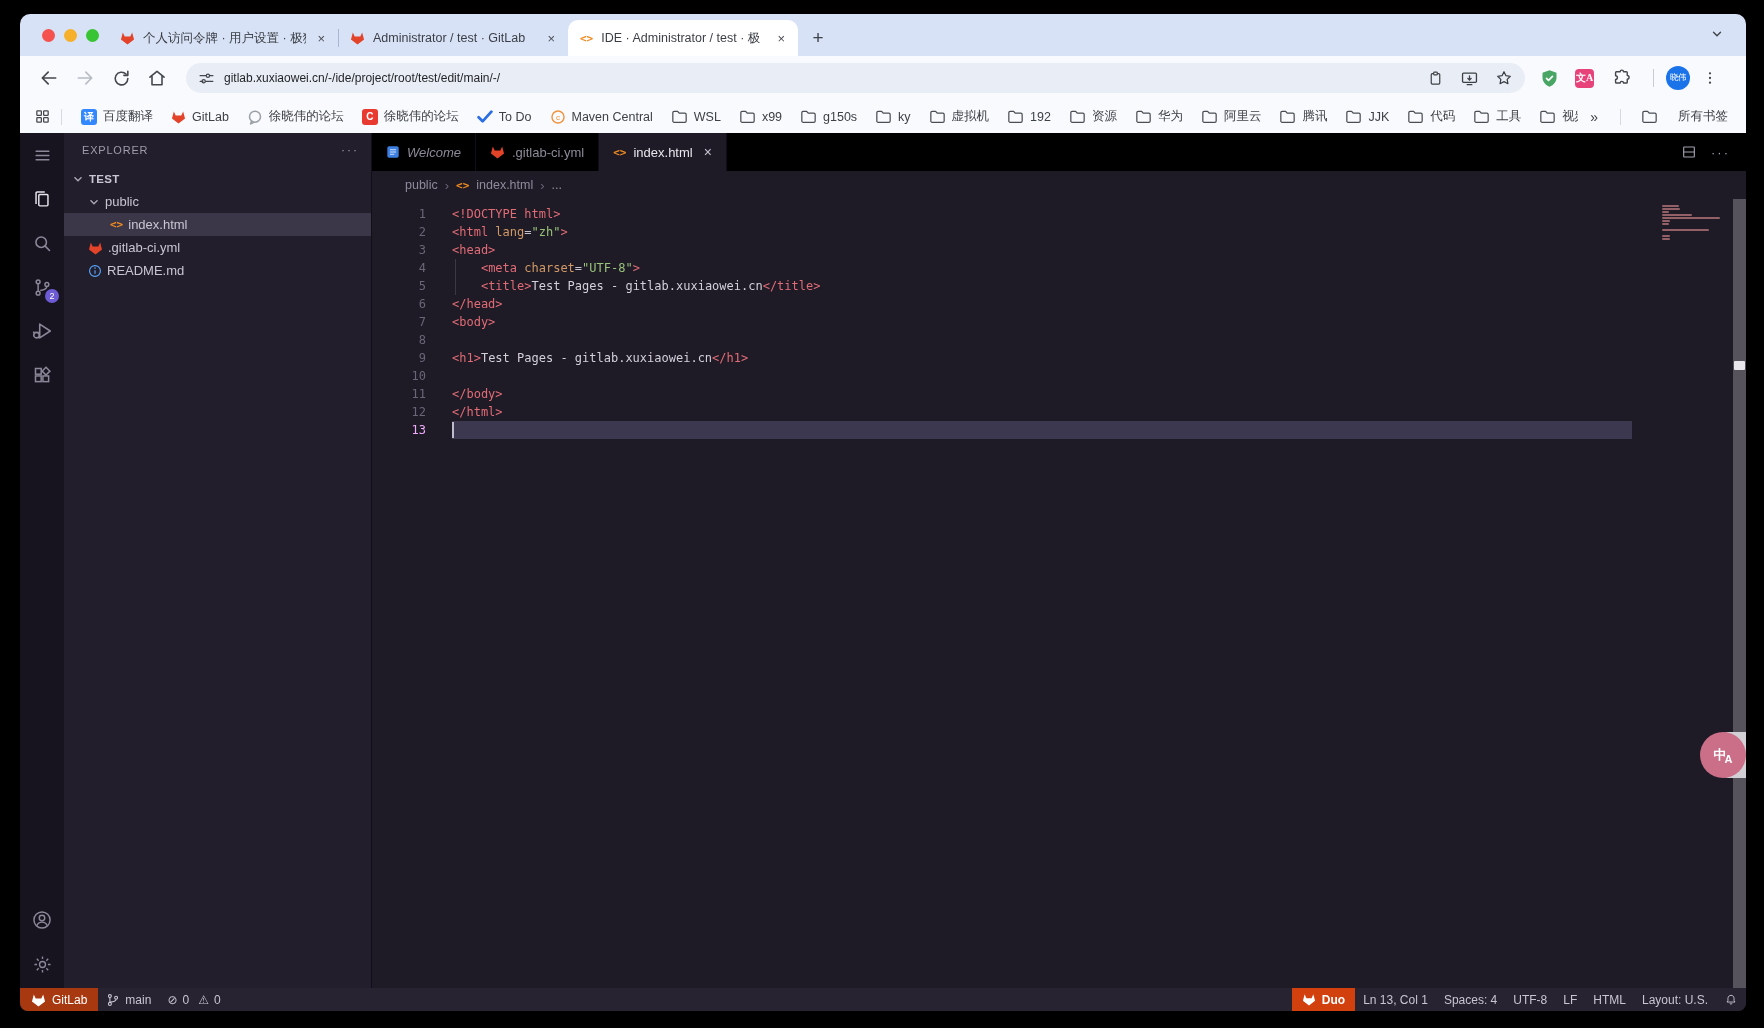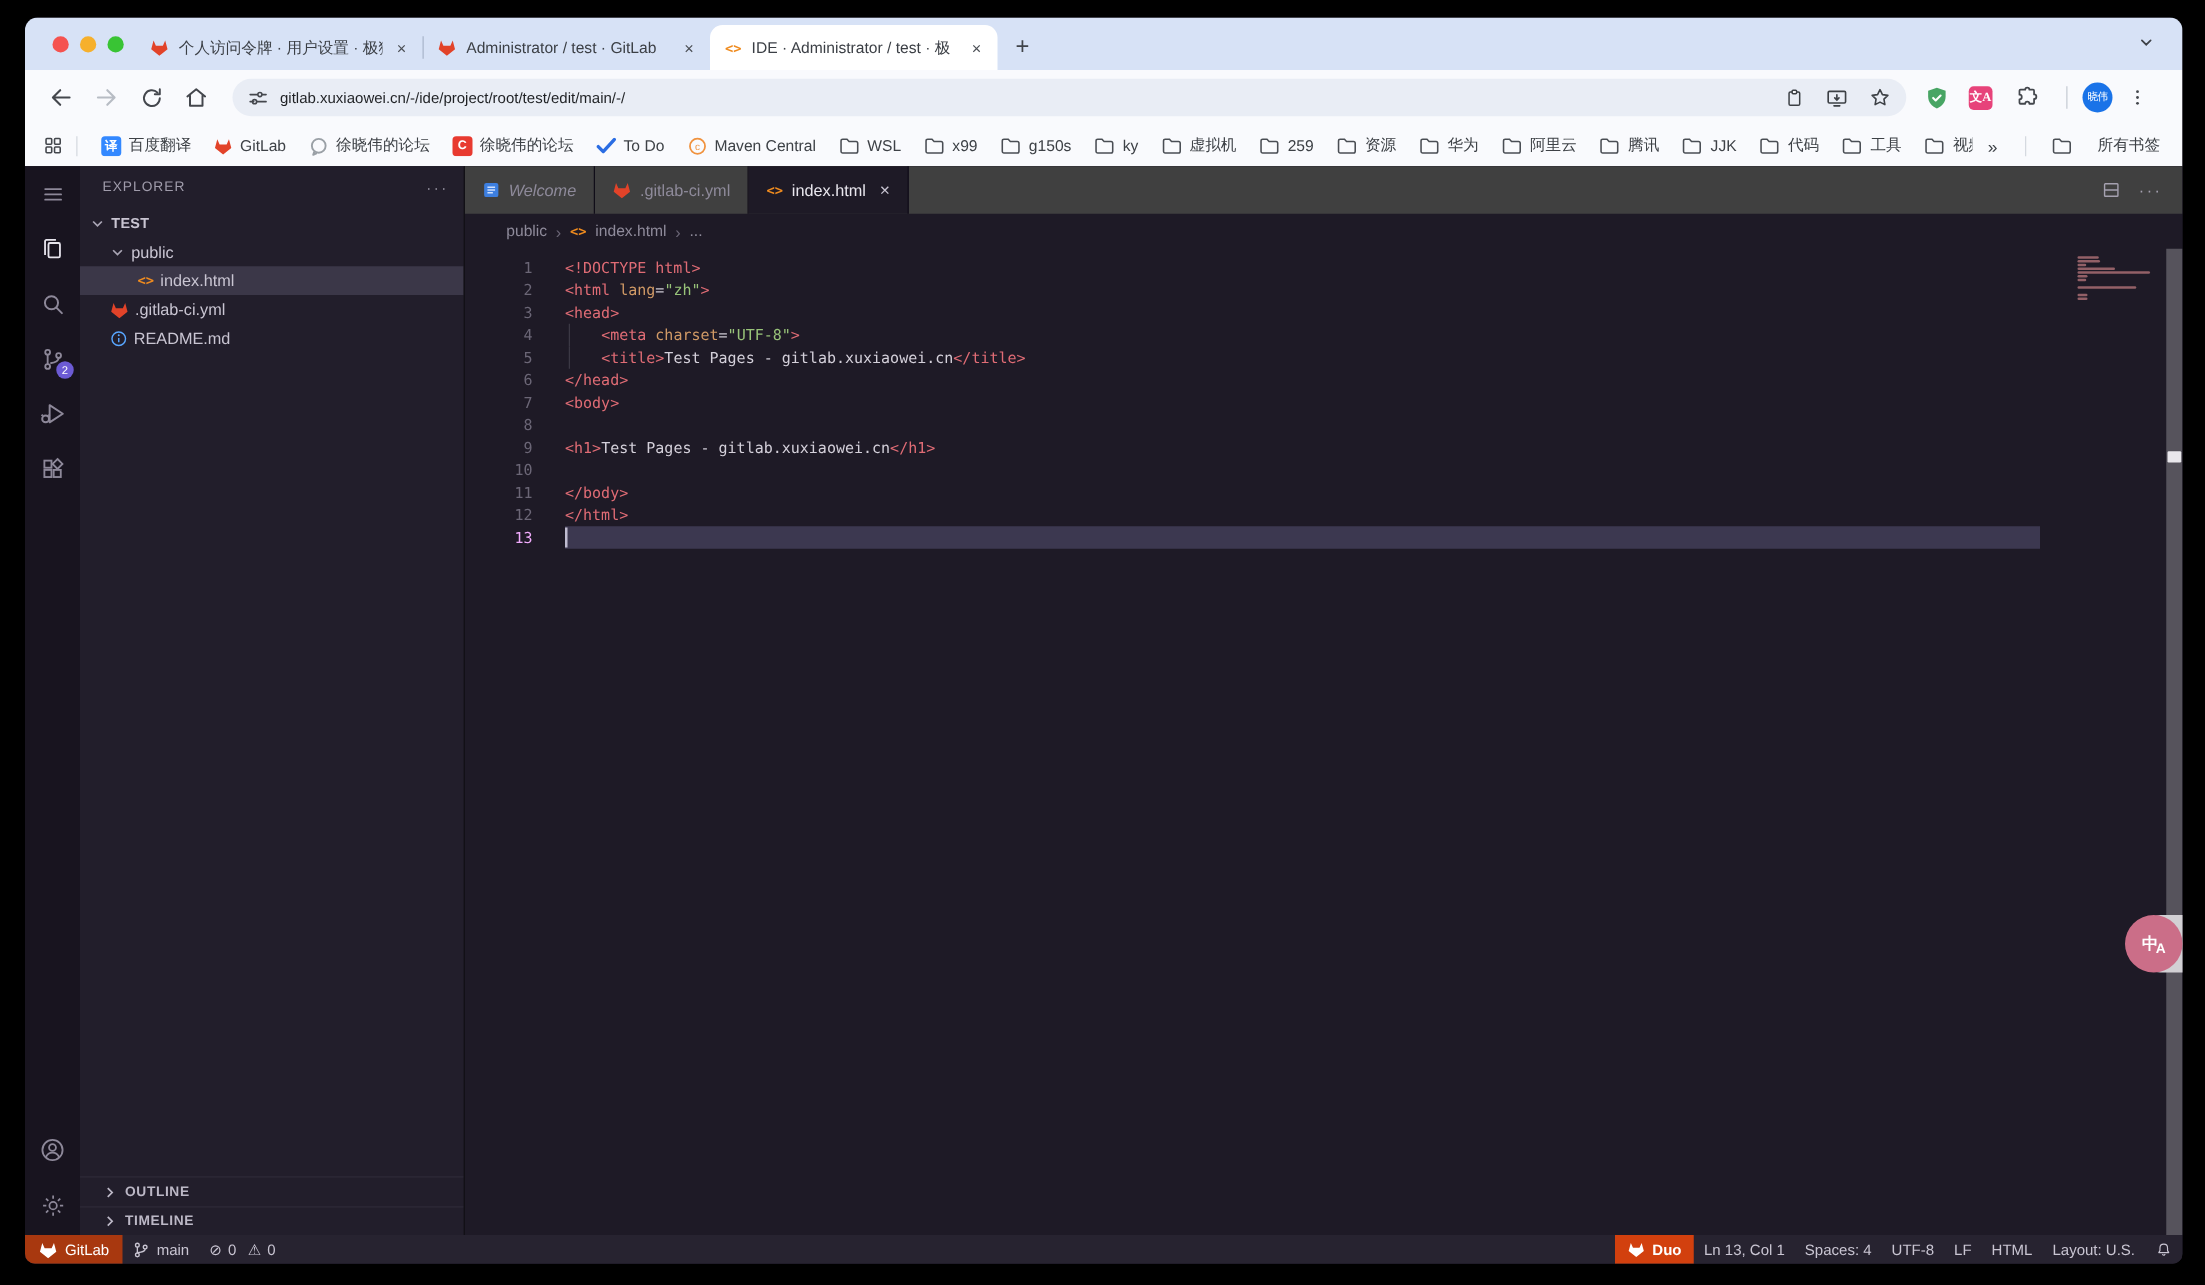--- a/index.html
+++ b/index.html
@@ -69,21 +69,21 @@
   .trow { height:23px; display:flex; align-items:center; gap:5px; color:#c9c5d2; font-size:13px; cursor:default; }
   .trow.bold span.tlabel { font-weight:bold; font-size:11.5px; letter-spacing:.3px; }
   .trow.selected { background:#3b3748; }
   .tchev { color:#a9a5b4; display:flex; }
   .panels { border-top:1px solid #2e2a38; }
   .prow { height:23px; display:flex; align-items:center; gap:6px; padding-left:18px; color:#bcb8c6;
           font-size:11px; font-weight:bold; letter-spacing:.5px; border-top:1px solid #2e2a38; }
   .prow:first-child { border-top:none; }
 
   .ed { flex:1; display:flex; flex-direction:column; min-width:0; background:#1e1a26; border-left:1px solid #121016; }
-  .edtabs { height:38px; background:#404040; display:flex; align-items:stretch; flex:none; }
+  .edtabs { height:38px; background:#000000; display:flex; align-items:stretch; flex:none; }
   .etab { display:flex; align-items:center; gap:7px; padding:0 14px; font-size:13px; color:#8e8a9a;
           border-right:1px solid #100d18; cursor:default; }
   .etab.italic .elabel { font-style:italic; }
   .etab.active { background:#1e1a26; color:#e9e7ee; }
   .etab .eclose { font-size:14px; margin-left:4px; color:#c9c5d2; }
   .edacts { margin-left:auto; display:flex; align-items:center; gap:14px; padding-right:16px; color:#a5a1b0; }
   .crumbs { height:28px; display:flex; align-items:center; gap:7px; padding-left:33px; font-size:12.5px; color:#8f8b9b; flex:none; }
   .crumbs .csep { color:#6a6575; font-size:13px; }
 
   .codewrap { flex:1; position:relative; padding-top:6px; min-height:0; font-family:"DejaVu Sans Mono","Liberation Mono",monospace; }
@@ -348,21 +348,21 @@
               </svg>
             </span>
             <span>虚拟机</span>
           </div>
           <div class="bk">
             <span class="ic" style="display:flex;align-items:center;">
               <svg width="17" height="15" viewBox="0 0 20 18">
                 <path d="M2 4.5c0-1 .7-1.7 1.6-1.7h4.1l2 2.2h6.7c.9 0 1.6.7 1.6 1.7v7.6c0 1-.7 1.7-1.6 1.7H3.6c-.9 0-1.6-.7-1.6-1.7z" fill="none" stroke="#4a4e54" stroke-width="1.5"></path>
               </svg>
             </span>
-            <span>259</span>
+            <span>192</span>
           </div>
           <div class="bk">
             <span class="ic" style="display:flex;align-items:center;">
               <svg width="17" height="15" viewBox="0 0 20 18">
                 <path d="M2 4.5c0-1 .7-1.7 1.6-1.7h4.1l2 2.2h6.7c.9 0 1.6.7 1.6 1.7v7.6c0 1-.7 1.7-1.6 1.7H3.6c-.9 0-1.6-.7-1.6-1.7z" fill="none" stroke="#4a4e54" stroke-width="1.5"></path>
               </svg>
             </span>
             <span>资源</span>
           </div>
           <div class="bk">
@@ -561,38 +561,20 @@
                         <circle cx="8" cy="8" r="6.2"></circle>
                         <path d="M8 7.2v4"></path>
                       </g>
                       <circle cx="8" cy="4.7" r="0.9" fill="#58a6ff"></circle>
                     </svg>
                   </span>
                 </span>
                 <span class="tlabel">README.md</span>
               </div>
             </div>
-          <div class="panels">
-              <div class="prow">
-                <span class="ic" style="display:flex;align-items:center;">
-                  <svg width="12" height="12" viewBox="0 0 12 12">
-                    <path d="M4.2 2.5l3.5 3.5-3.5 3.5" fill="none" stroke="currentColor" stroke-width="1.4"></path>
-                  </svg>
-                </span>
-                <span>OUTLINE</span>
-              </div>
-              <div class="prow">
-                <span class="ic" style="display:flex;align-items:center;">
-                  <svg width="12" height="12" viewBox="0 0 12 12">
-                    <path d="M4.2 2.5l3.5 3.5-3.5 3.5" fill="none" stroke="currentColor" stroke-width="1.4"></path>
-                  </svg>
-                </span>
-                <span>TIMELINE</span>
-              </div>
-            </div>
         </div>
 
         <div class="ed">
           <div class="edtabs">
             <div style="display:flex;">
                 <div class="etab italic">
                   <span class="ic" style="display:flex;align-items:center;">
                     <svg width="14" height="14" viewBox="0 0 16 16">
                       <rect x="1.5" y="1.5" width="13" height="13" rx="2" fill="#3d7fe0"></rect>
                       <path d="M4.5 5.5h7M4.5 8h7M4.5 10.5h5" stroke="#cfe1ff" stroke-width="1.2"></path>

